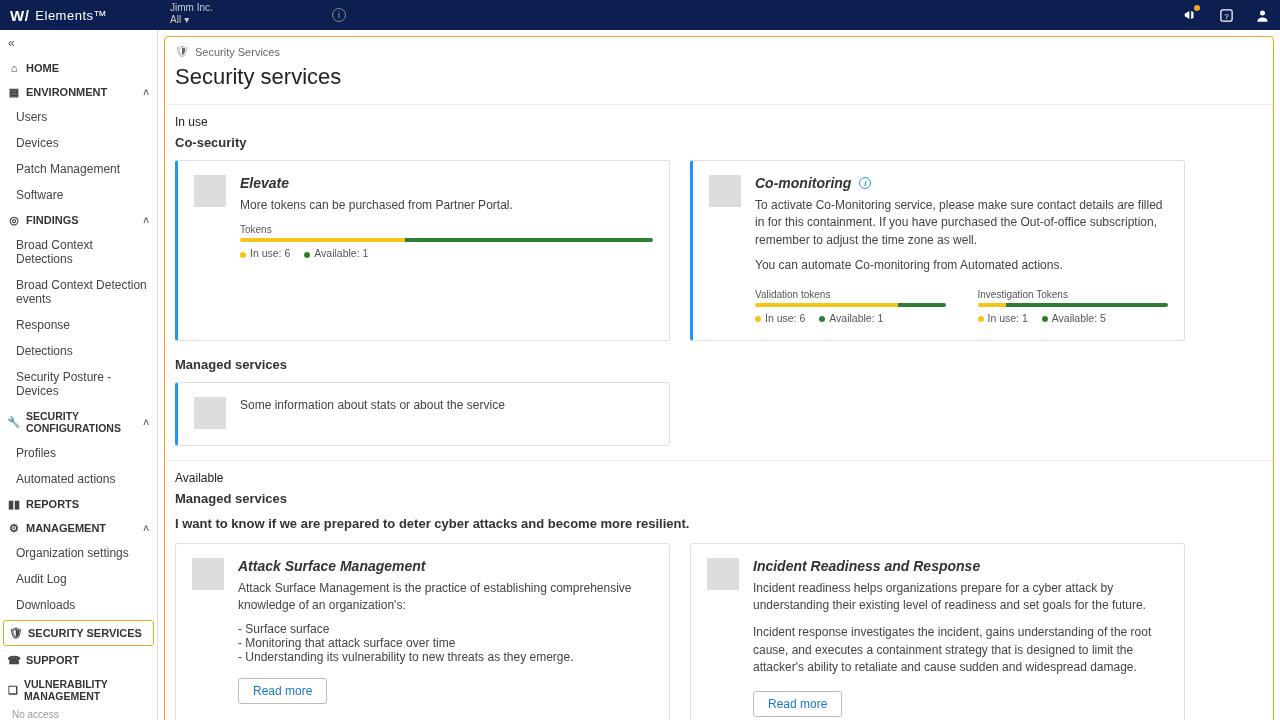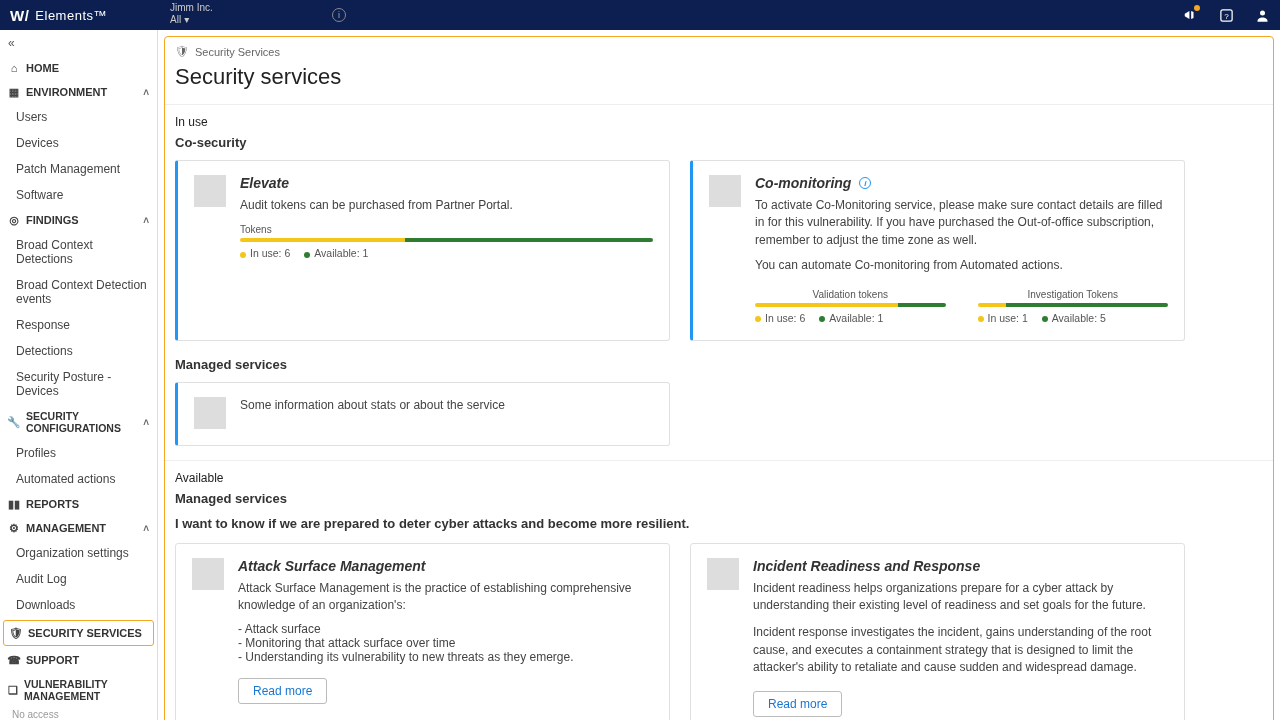--- a/index.html
+++ b/index.html
@@ -54,21 +54,21 @@
 .card-desc a { color:#404040; text-decoration:none; }
 .token-block { margin-top:10px; }
 .token-label { font-size:10px; color:#555; margin-bottom:3px;}
 .token-bar { height:4px; display:flex; border-radius:2px; overflow:hidden; margin-bottom:5px;}
 .token-bar .seg-inuse { background:#f5c518; }
 .token-bar .seg-avail { background:#2e7d32; }
 .token-legend { font-size:10.5px; color:#555; display:flex; gap:14px;}
 .legend-dot { display:inline-block; width:6px; height:6px; border-radius:50%; margin-right:4px; vertical-align:middle;}
 .legend-dot.y { background:#f5c518;}
 .legend-dot.g { background:#2e7d32;}
-.token-row { display:flex; gap:32px; margin-top:14px;text-align:center;}
+.token-row { display:flex; gap:32px; margin-top:14px;}
 .token-col { flex:1; }
 
 .bullets { font-size:12px; color:#444; margin-top:8px;}
 .read-more { margin-top:14px; border:1px solid #bbb; background:#fff; color:#1976d2; font-size:12px; padding:5px 14px; border-radius:3px; cursor:pointer;}
 
 svg { display:block; }
 </style>
 </head>
 <body>
 
@@ -191,21 +191,21 @@
         <div class="section-h">In use</div>
         <div class="subhead">Co-security</div>
 
         <div class="row">
 
           <div class="card">
             <div class="card-icon"></div>
             <div class="card-body">
               <div class="card-title">Elevate</div>
               <div class="card-desc">
-                <span>Audit tokens can be purchased from </span><a href="#">Partner Portal</a><span>.</span>
+                <span>More tokens can be purchased from </span><a href="#">Partner Portal</a><span>.</span>
               </div>
               <div class="token-block">
                 <div class="token-label">Tokens</div>
                 <div class="token-bar">
                   <div class="seg-inuse" style="width:40%"></div>
                     <div class="seg-avail" style="width:60%"></div>
                 </div>
                 <div class="token-legend">
                   <span><span class="legend-dot y"></span><span>In use: 6</span></span>
                   <span><span class="legend-dot g"></span><span>Available: 1</span></span>
@@ -215,21 +215,21 @@
           </div>
 
           <div class="card">
             <div class="card-icon"></div>
             <div class="card-body">
               <div class="card-title">
                 <span>Co-monitoring</span>
                 <span class="info-sm">i</span>
               </div>
               <div class="card-desc">
-                <span>To activate Co-Monitoring service, please make sure contact details are filled in for this </span><a href="#">vulnerability</a><span>. If you have purchased the Out-of-office subscription, remember to adjust the time zone as well.</span>
+                <span>To activate Co-Monitoring service, please make sure contact details are filled in for this </span><a href="#">containment</a><span>. If you have purchased the Out-of-office subscription, remember to adjust the time zone as well.</span>
               </div>
               <div class="card-desc" style="margin-top:8px">
                 <span>You can automate Co-monitoring from </span><a href="#">Automated actions</a><span>.</span>
               </div>
               <div class="token-row">
                 <div class="token-col">
                   <div class="token-label">Validation tokens</div>
                   <div class="token-bar">
                       <div class="seg-inuse" style="width:75%"></div>
                       <div class="seg-avail" style="width:25%"></div>
@@ -275,21 +275,21 @@
         <div class="question">I want to know if we are prepared to deter cyber attacks and become more resilient.</div>
 
         <div class="row">
 
           <div class="card noaccent">
             <div class="card-icon"></div>
             <div class="card-body">
               <div class="card-title">Attack Surface Management</div>
               <div class="card-desc">Attack Surface Management is the practice of establishing comprehensive knowledge of an organization's:</div>
               <div class="bullets">
-                <div>- Attack surface</div>
+                <div>- Surface surface</div>
                 <div>- Monitoring that attack surface over time</div>
                 <div>- Understanding its vulnerability to new threats as they emerge.</div>
               </div>
               <button class="read-more">Read more</button>
             </div>
           </div>
 
           <div class="card noaccent">
             <div class="card-icon"></div>
             <div class="card-body">

